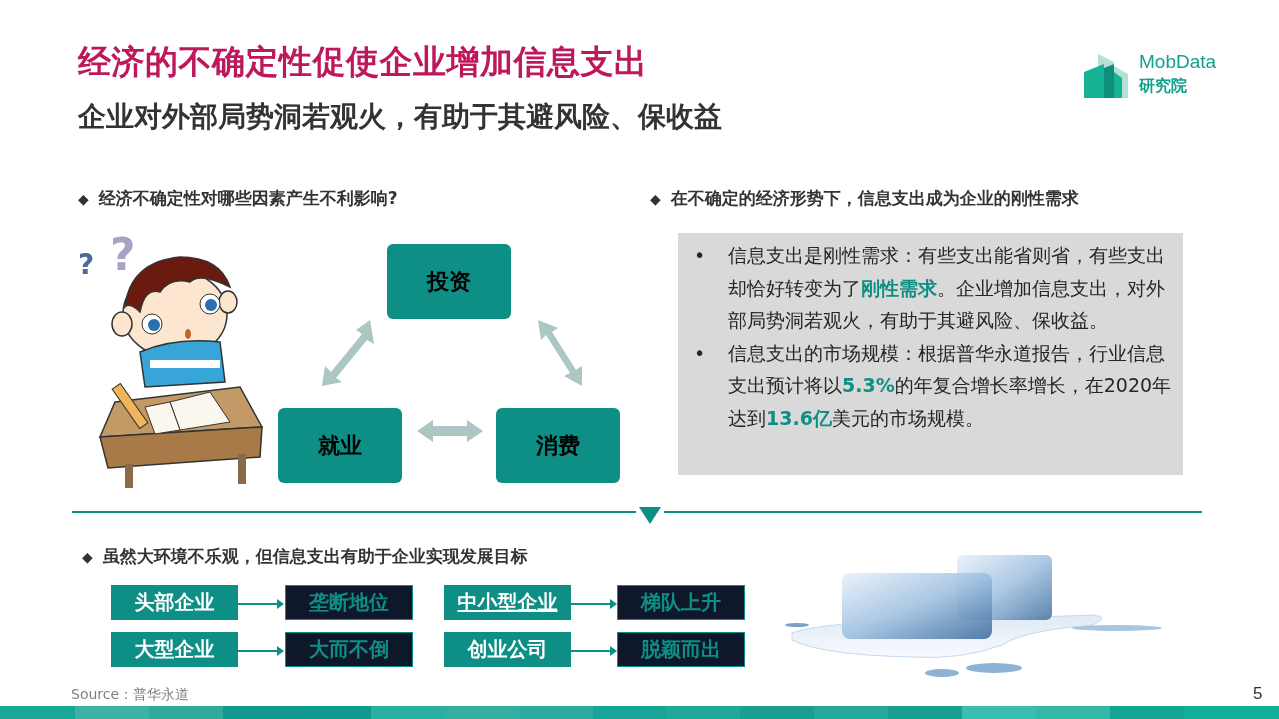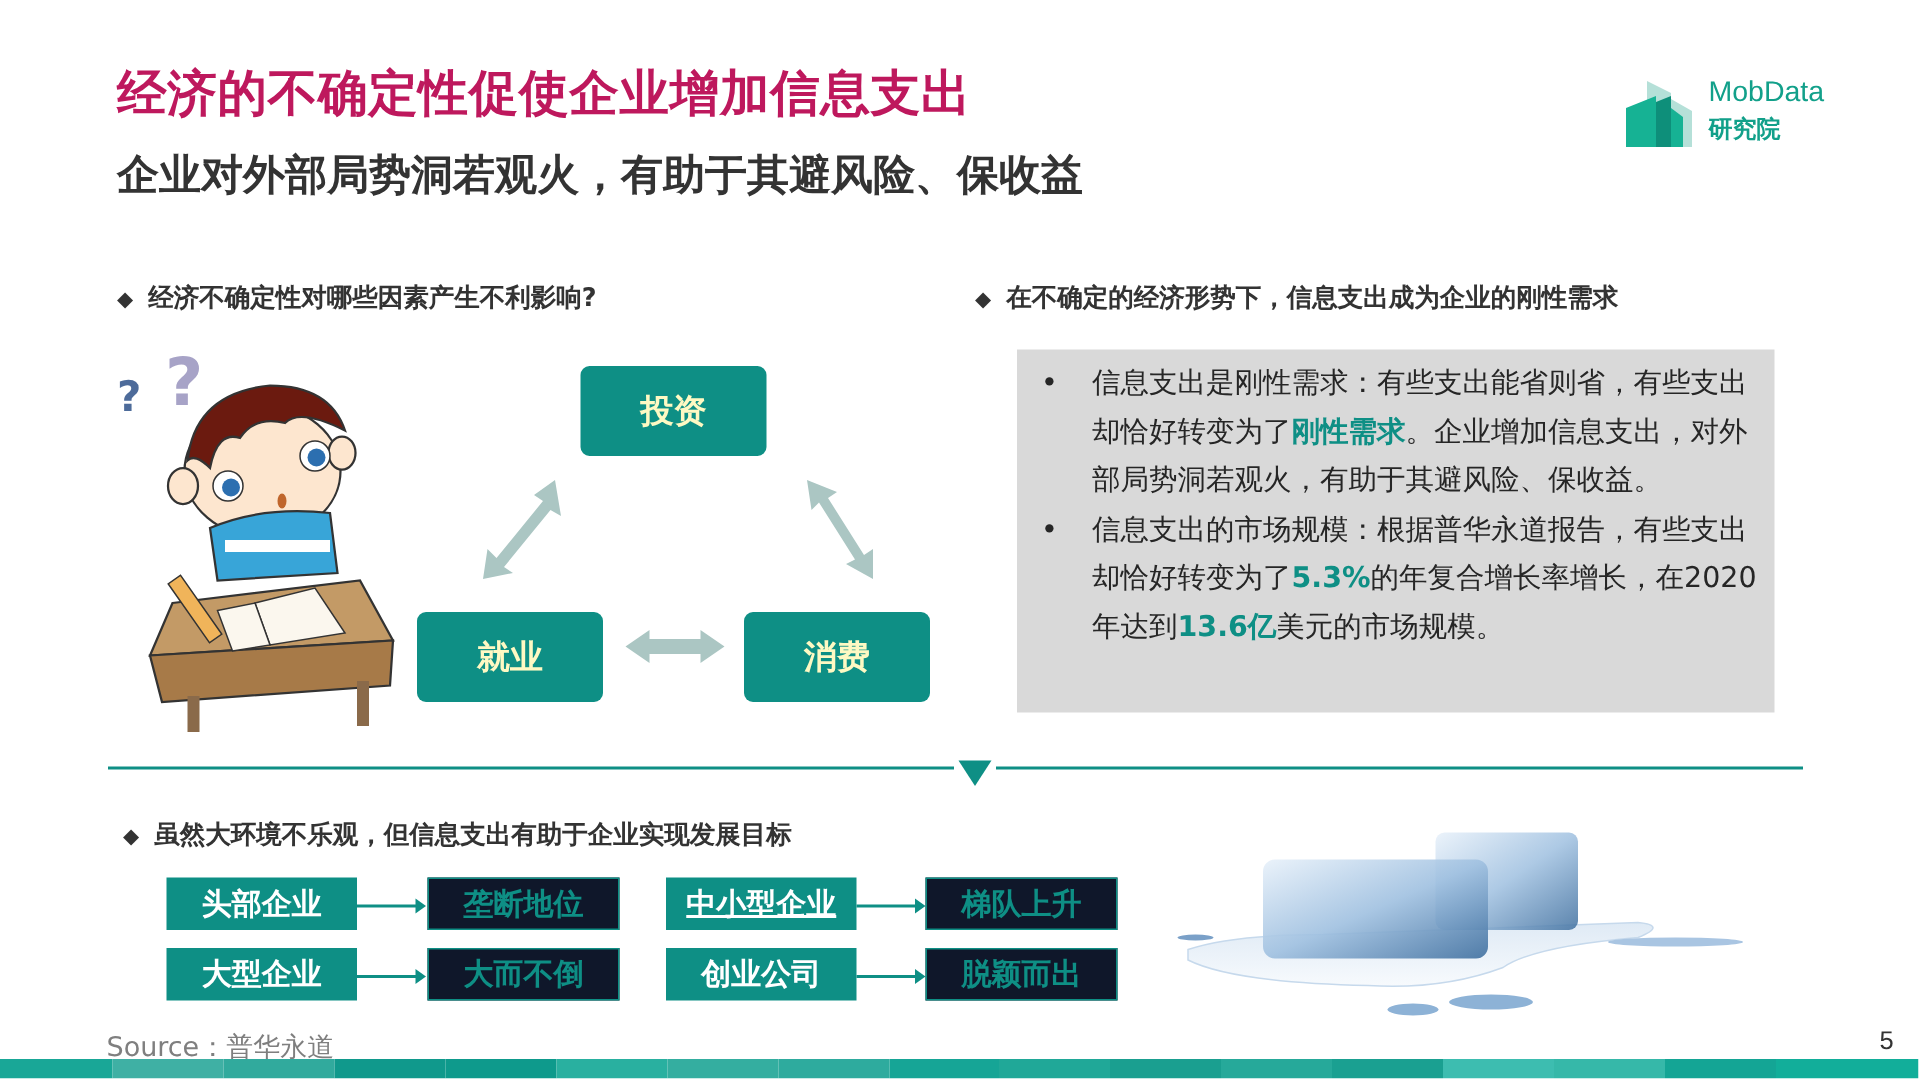--- a/index.html
+++ b/index.html
@@ -15,21 +15,21 @@
   .logo-sub { position: absolute; left: 55px; top: 28px; font-size: 16px; font-weight: bold; color: #12a08a; }
 
   .sec-head { position: absolute; font-size: 17px; font-weight: bold; color: #333333; white-space: nowrap; }
   .sec-head .diamond { color: #333333; margin-right: 10px; font-size: 14px; }
   .sh1 { left: 78px; top: 187px; }
   .sh2 { left: 650px; top: 187px; }
   .sh3 { left: 82px; top: 545px; }
 
   .boy { position: absolute; left: 70px; top: 232px; width: 200px; height: 258px; }
 
-  .node { position: absolute; width: 124px; height: 60px; background: #0e8f85; border-radius: 6px; color: #fef9c3; font-weight: bold; font-size: 22px; display: flex; align-items: center; justify-content: center; }
+  .node { position: absolute; width: 124px; height: 75px; background: #0e8f85; border-radius: 6px; color: #000000; font-weight: bold; font-size: 22px; display: flex; align-items: center; justify-content: center; }
   .n-invest { left: 387px; top: 244px; }
   .n-employ { left: 278px; top: 408px; }
   .n-consume { left: 496px; top: 408px; }
   .arrows { position: absolute; left: 300px; top: 310px; width: 300px; height: 150px; }
 
   .textbox { position: absolute; left: 678px; top: 233px; width: 505px; height: 242px; background: #d9d9d9; padding: 6px 10px 0 10px; }
   .bul { position: relative; padding-left: 40px; font-size: 19px; line-height: 32.5px; color: #262626; }
   .bul::before { content: "•"; position: absolute; left: 6px; top: 0; font-size: 19px; }
   .hl { color: #0e8f85; font-weight: bold; }
 
@@ -38,21 +38,21 @@
   .div-gap { position: absolute; left: 636px; top: 508px; width: 28px; height: 6px; background: #fff; }
 
   .gbox { position: absolute; height: 35px; display: flex; align-items: center; justify-content: center; font-size: 20px; font-weight: bold; }
   .gbox.dark { background: #0e8f85; color: #ffffff; width: 127px; }
   .gbox.light { background: #0f172a; color: #0e8f85; border: 1.5px solid #0e8f85; width: 128px; }
   .conn { position: absolute; height: 2px; background: #0e8f85; }
   .conn::after { content: ""; position: absolute; right: -2px; top: -4px; border-left: 7px solid #0e8f85; border-top: 5px solid transparent; border-bottom: 5px solid transparent; }
 
   .ice { position: absolute; left: 762px; top: 545px; width: 455px; height: 150px; }
 
-  .source { position: absolute; left: 71px; top: 686px; font-size: 18px; color: #7f7f7f; }
+  .source { position: absolute; left: 71px; top: 686px; font-size: 14px; color: #7f7f7f; }
   .pagenum { position: absolute; left: 1253px; top: 684px; font-size: 17px; color: #333333; font-family: "Liberation Sans", sans-serif; }
 
   .footer-bar { position: absolute; left: 0; top: 706px; width: 1279px; height: 13px; display: flex; }
   .footer-bar div { height: 100%; }
 </style>
 </head>
 <body>
 
 <div class="title">经济的不确定性促使企业增加信息支出</div>
 <div class="subtitle">企业对外部局势洞若观火，有助于其避风险、保收益</div>
@@ -121,21 +121,21 @@
     <polygon points="117,121 133,110 133,116 167,116 167,110 183,121 167,132 167,126 133,126 133,132"></polygon>
   </g>
 </svg>
 
 <div class="sec-head sh2">
   <span class="diamond">◆</span><span>在不确定的经济形势下，信息支出成为企业的刚性需求</span>
 </div>
 
 <div class="textbox">
   <div class="bul"><span>信息支出是刚性需求：有些支出能省则省，有些支出却恰好转变为了</span><span class="hl">刚性需求</span><span>。企业增加信息支出，对外部局势洞若观火，有助于其避风险、保收益。</span></div>
-  <div class="bul"><span>信息支出的市场规模：根据普华永道报告，有些支出却恰好转变为了</span><span class="hl">5.3%</span><span>的年复合增长率增长，在2020年达到</span><span class="hl">13.6亿</span><span>美元的市场规模。</span></div>
+  <div class="bul"><span>信息支出的市场规模：根据普华永道报告，行业信息支出预计将以</span><span class="hl">5.3%</span><span>的年复合增长率增长，在2020年达到</span><span class="hl">13.6亿</span><span>美元的市场规模。</span></div>
 </div>
 
 <div class="divider"></div>
 <div class="div-gap"></div>
 <div class="div-tri"></div>
 
 <div class="sec-head sh3">
   <span class="diamond">◆</span><span>虽然大环境不乐观，但信息支出有助于企业实现发展目标</span>
 </div>
 

